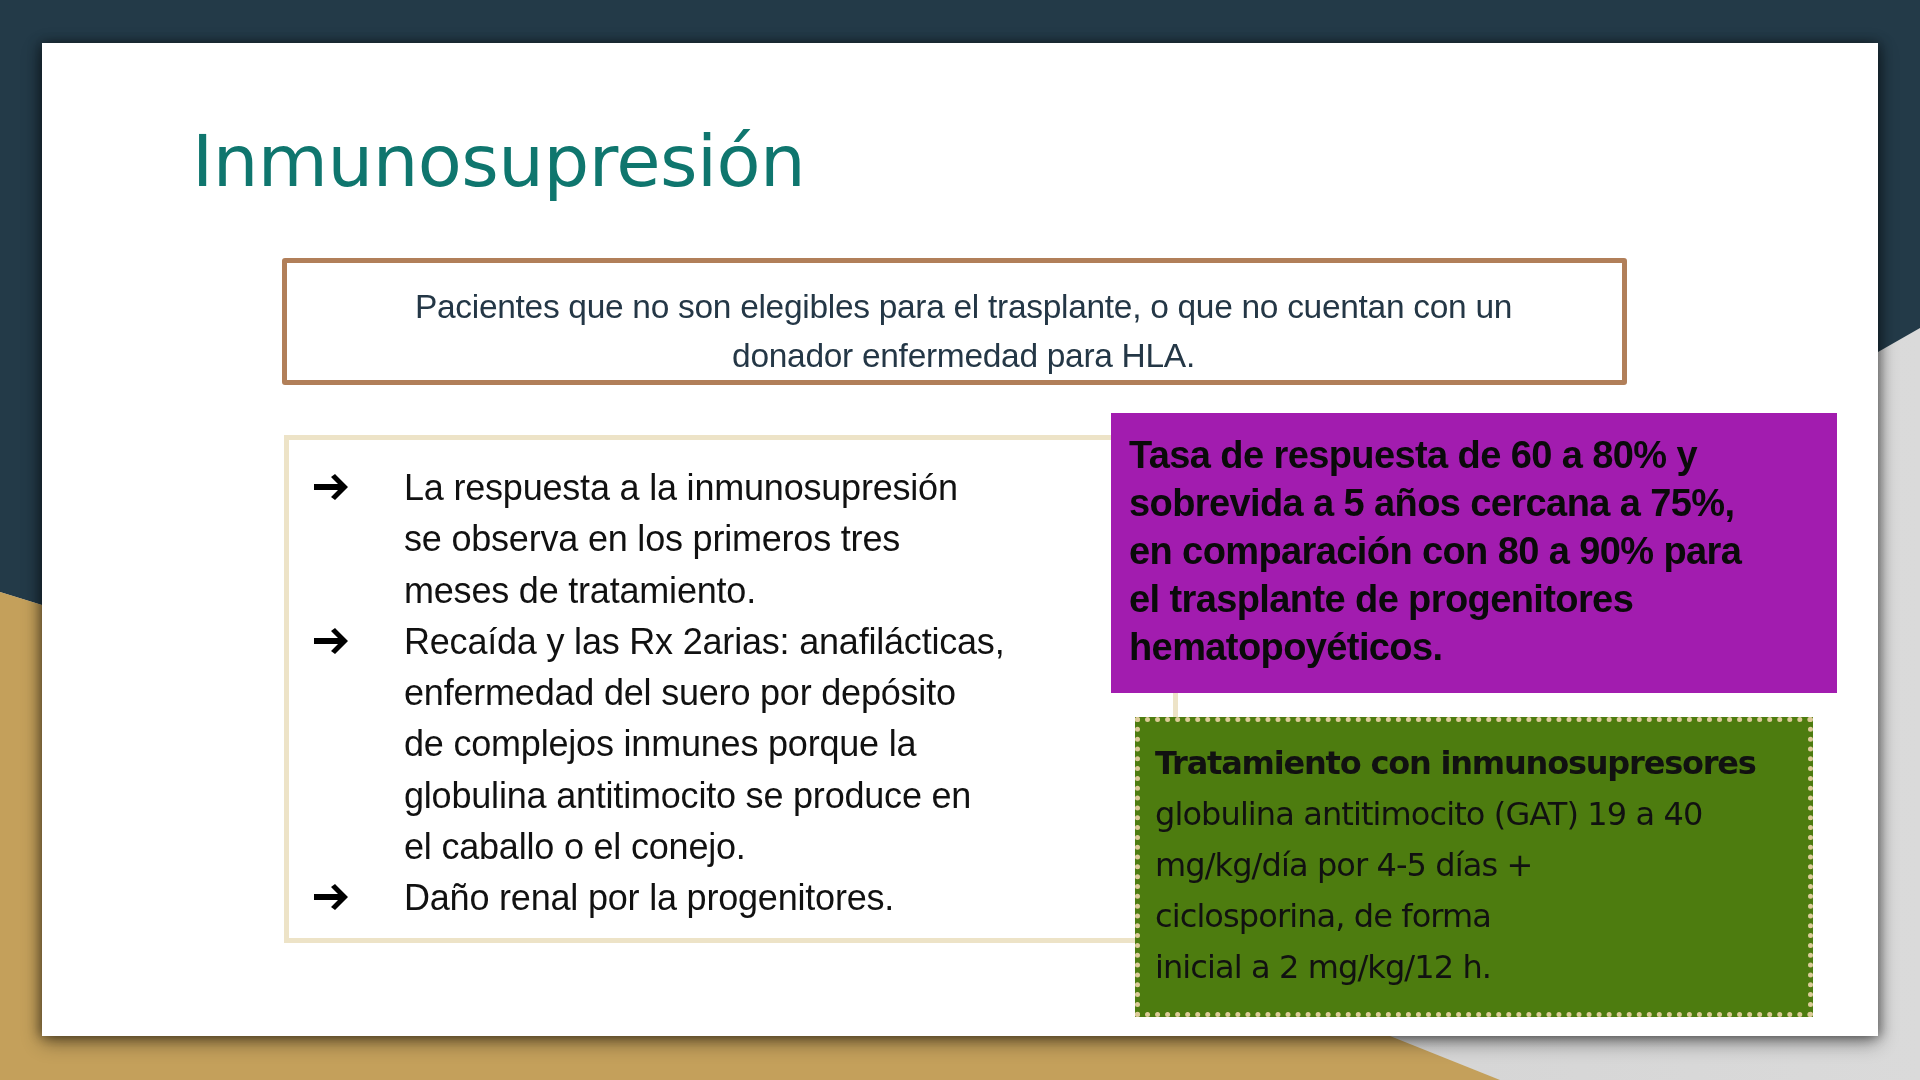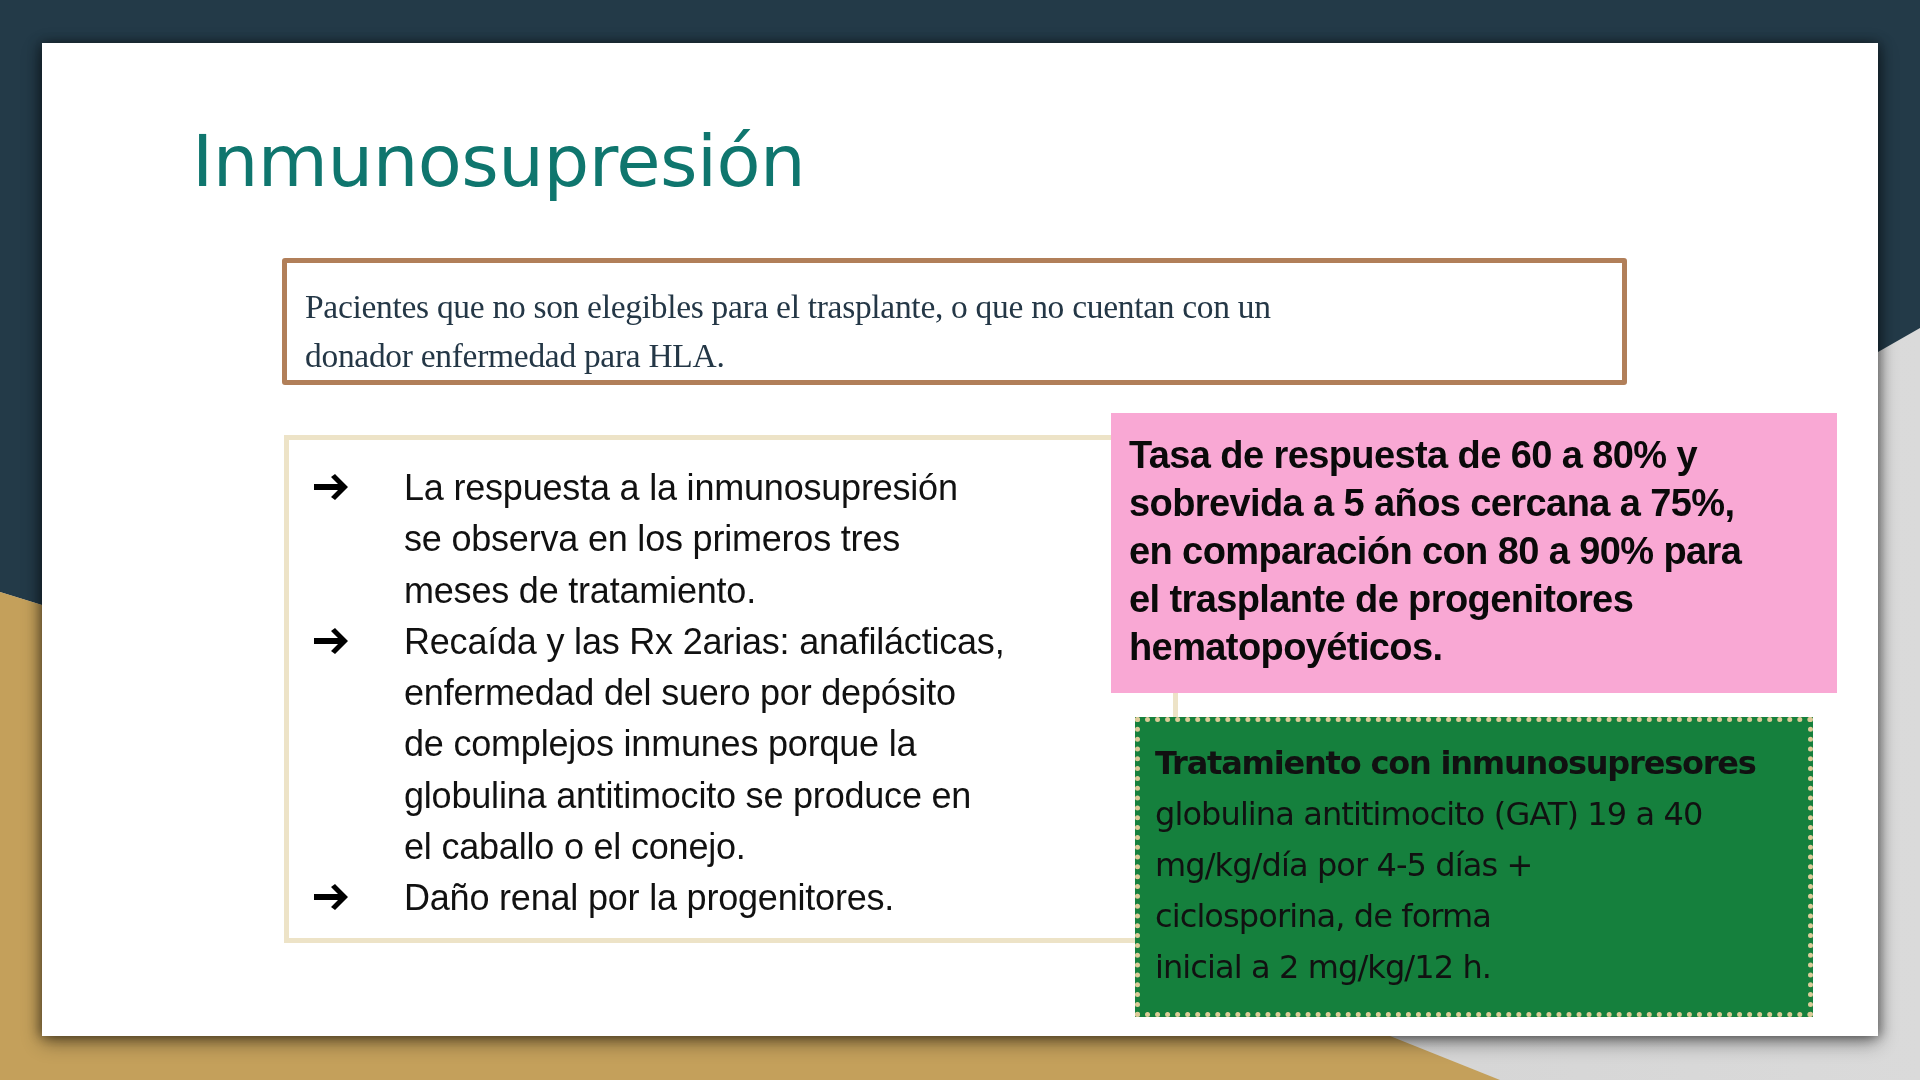--- a/index.html
+++ b/index.html
@@ -40,25 +40,26 @@
     .intro-box {
       position: absolute;
       left: 240px; top: 215px;
       width: 1345px; height: 127px;
       border: 5px solid #b17f59;
       border-radius: 3px;
       box-sizing: border-box;
       padding: 19px 0 0 18px;
     }
     .intro-text {
-      font-family: Liberation Serif, serif;
+      font-family: Liberation Sans, sans-serif;
       font-size: 33.5px;
       line-height: 49px;
       color: #243746;
       letter-spacing: -0.3px;
+      text-align: center;
     }
     .bullets-box {
       position: absolute;
       left: 242px; top: 392px;
       width: 894px; height: 508px;
       border: 5px solid #ede3c7;
       box-sizing: border-box;
       padding: 22px 0 0 0;
     }
     .bullet {
@@ -80,37 +81,37 @@
       font-size: 36px;
       line-height: 51.3px;
       color: #111111;
       width: 650px;
       letter-spacing: -0.2px;
     }
     .gold-box {
       position: absolute;
       left: 1069px; top: 370px;
       width: 726px; height: 280px;
-      background: #f9a8d4;
+      background: #a21caf;
       box-sizing: border-box;
       padding: 18px 10px 0 18px;
     }
     .gold-text {
       font-family: "Liberation Sans", sans-serif;
       font-weight: bold;
       font-size: 38px;
       line-height: 48px;
       color: #0a0a0a;
       letter-spacing: -0.6px;
     }
     .dotted-box {
       position: absolute;
       left: 1093px; top: 674px;
       width: 678px; height: 300px;
-      background: #15803d;
+      background: #4d7c0f;
       border: 5px dotted #dccb98;
       box-sizing: border-box;
       padding: 16px 0 0 15px;
     }
     .dotted-title {
       font-family: "DejaVu Sans", sans-serif;
       font-weight: bold;
       font-size: 32px;
       letter-spacing: -1.2px;
       line-height: 51px;

